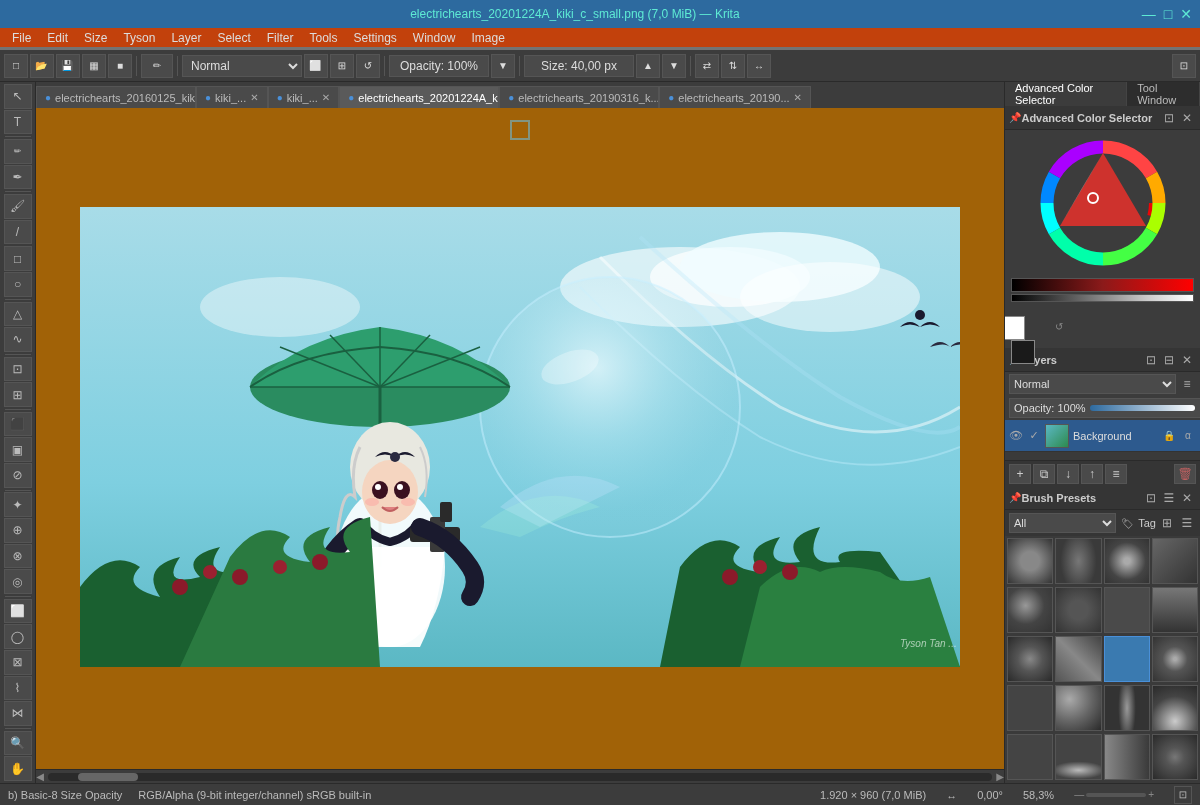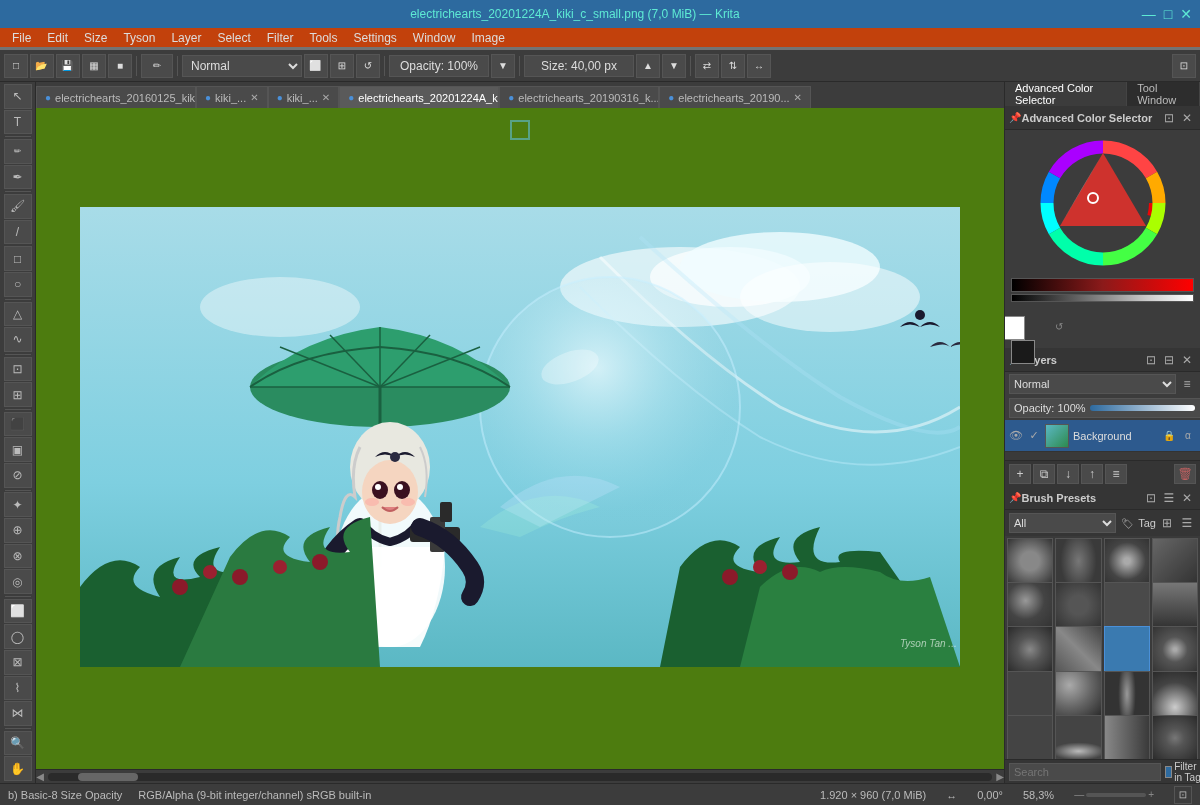--- a/index.html
+++ b/index.html
@@ -165,21 +165,21 @@
       white-space: nowrap;
       max-width: 160px;
       overflow: hidden;
     }
     .tab.active { background: #5a5a5a; color: #fff; }
     .tab-close { font-size: 10px; color: #aaa; cursor: pointer; flex-shrink: 0; }
 
     
     #canvas-viewport {
       flex: 1;
-      background: #4d7c0f;
+      background: #a16207;
       display: flex;
       align-items: center;
       justify-content: center;
       position: relative;
       overflow: hidden;
     }
     #canvas-wrapper {
       position: relative;
     }
 
@@ -931,27 +931,20 @@
             <div class="brush-icon bp-18"></div>
           </div>
         <div class="brush-preset">
             <div class="brush-icon bp-19"></div>
           </div>
         <div class="brush-preset">
             <div class="brush-icon bp-20"></div>
           </div>
       </div>
 
-      <div id="brush-search-bar">
-        <input type="text" id="brush-search-input" placeholder="Search" style="">
-        <div style="display:flex;align-items:center;gap:2px;">
-          <div style="width:12px;height:12px;border:1px solid #888;background:#2d6a9f;"></div>
-          <span style="font-size:10px;color:#ccc;">Filter in Tag</span>
-        </div>
-      </div>
     </div>
   </div>
 
 </div>
 
 <div id="status-bar">
   <span>b) Basic-8 Size Opacity</span>
   <span>RGB/Alpha (9-bit integer/channel) sRGB built-in</span>
   <div id="status-bar-right">
     <span>1.920 × 960 (7,0 MiB)</span>

